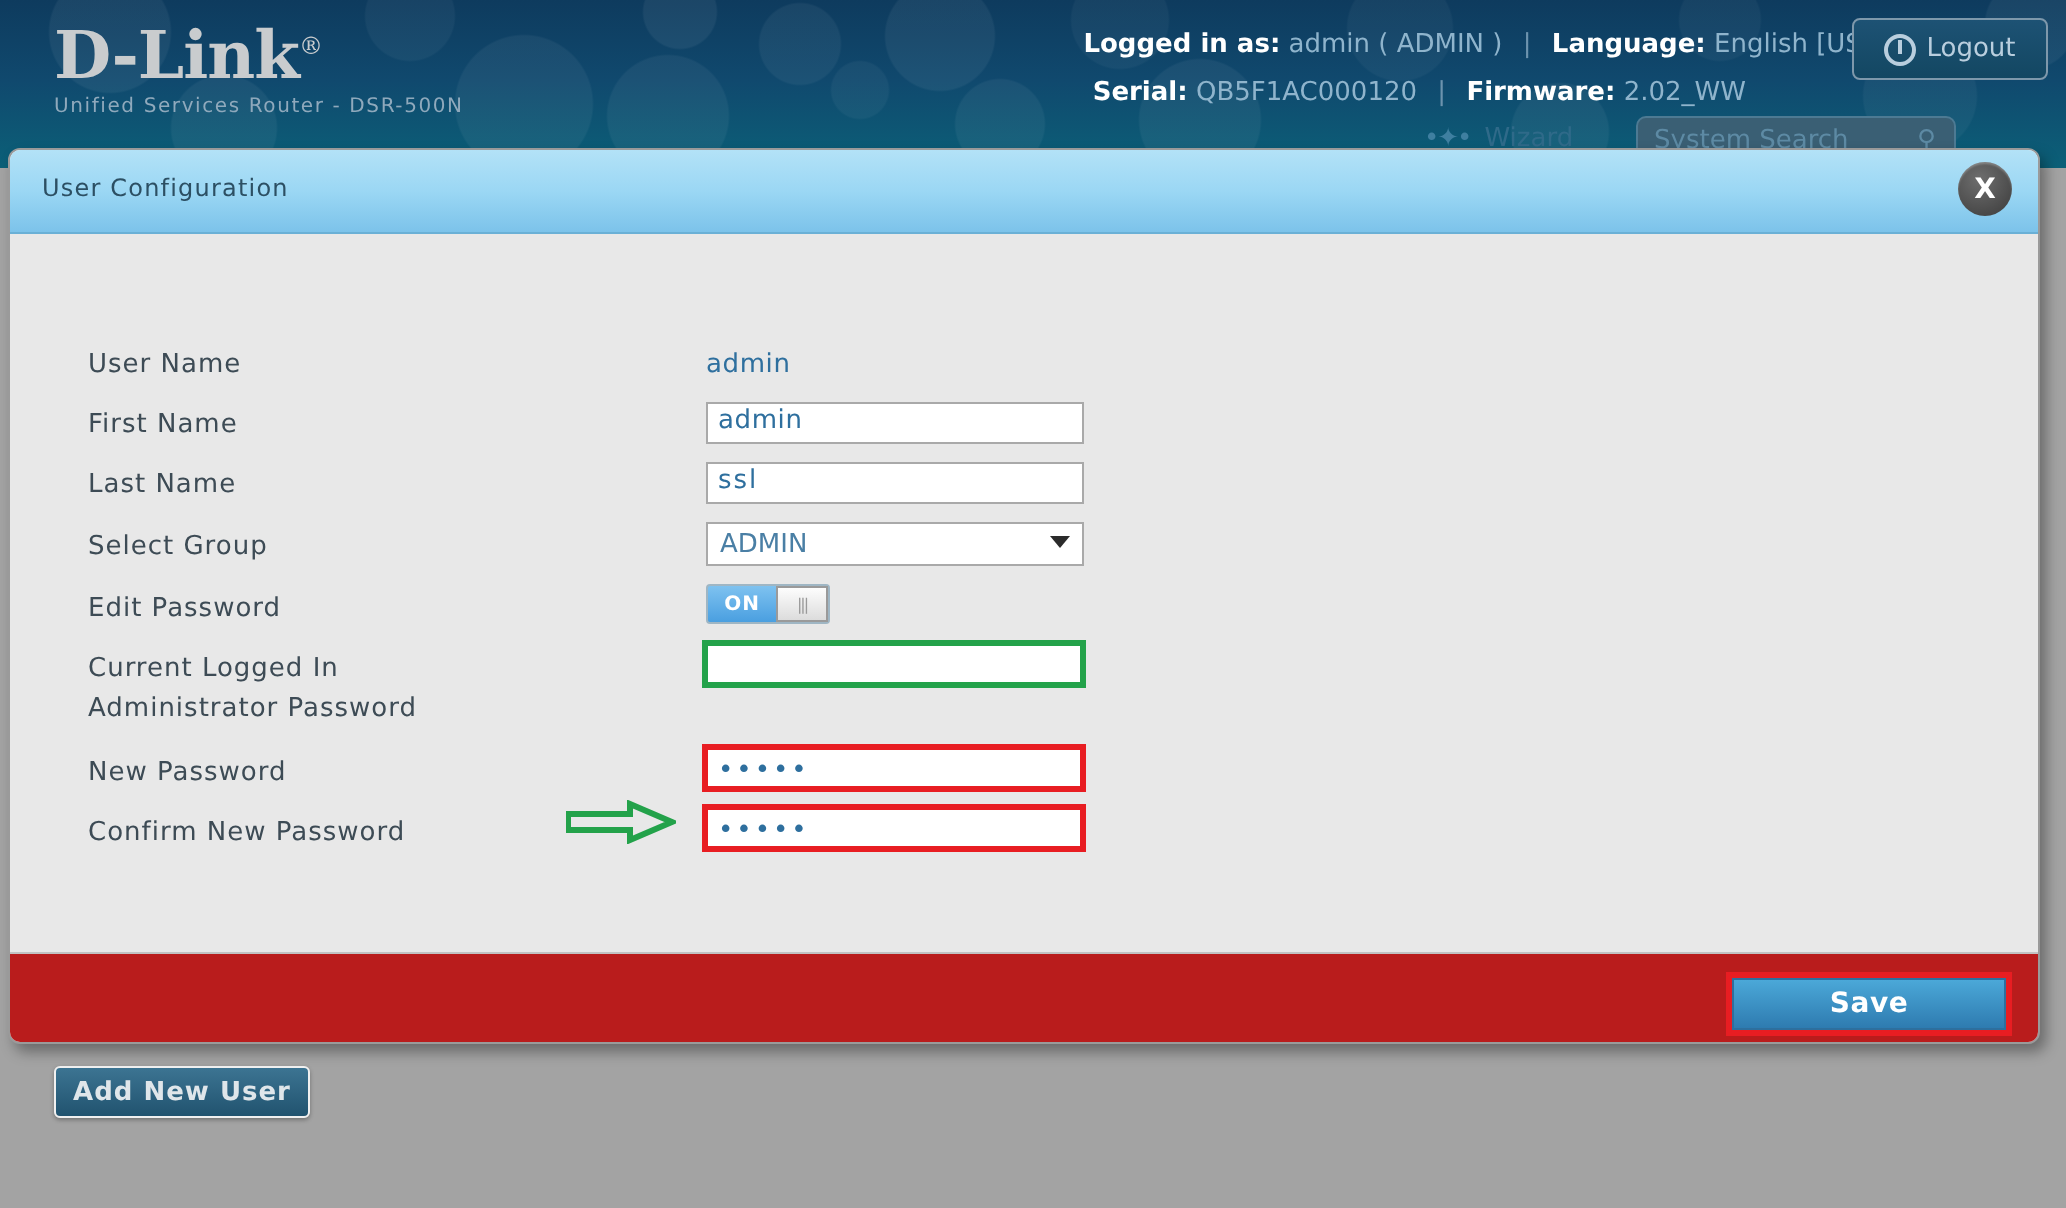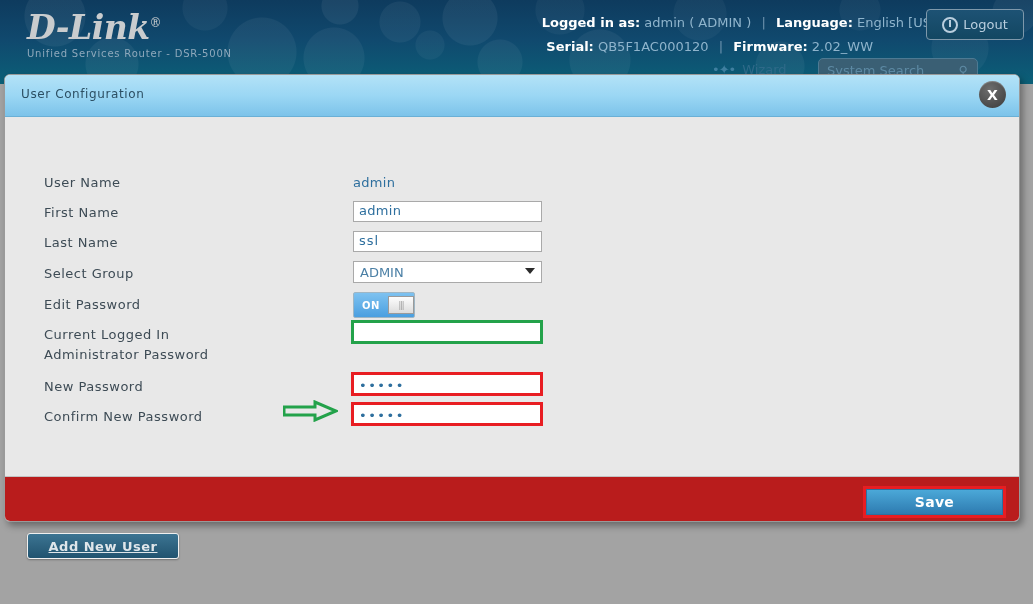--- a/index.html
+++ b/index.html
@@ -30,21 +30,21 @@
       radial-gradient(circle at 780px 66px, rgba(255,255,255,0.05) 0 24px, transparent 25px),
       radial-gradient(circle at 860px 10px, rgba(255,255,255,0.04) 0 20px, transparent 21px),
       radial-gradient(circle at 960px 48px, rgba(255,255,255,0.045) 0 28px, transparent 29px),
       radial-gradient(circle at 1015px 12px, rgba(255,255,255,0.05) 0 22px, transparent 23px),
       linear-gradient(180deg, #0e3b5e 0%, #10496e 48%, #0b6078 100%);
   }
   .brand { position: absolute; left: 27px; top: 4px; }
   .brand-name {
     font-family: "DejaVu Serif", serif;
     font-size: 33px; font-weight: bold; color: #c9ccce;
-    letter-spacing: -0.5px; line-height: 38px; font-style: italic;
+    letter-spacing: -0.5px; line-height: 38px;
   }
   .brand-name sup { font-size: 12px; vertical-align: super; font-weight: normal; }
   .brand-sub {
     font-size: 10px; color: #8fa9bc; letter-spacing: 0.8px; margin-top: 1px;
   }
 
   .hdr-line1 { position: absolute; right: 97px; top: 15px; text-align: right;
     font-size: 13px; white-space: nowrap; }
   .hdr-line2 { position: absolute; right: 160px; top: 39px; text-align: right;
     font-size: 13px; white-space: nowrap; }
@@ -78,28 +78,27 @@
     padding: 4px 8px; overflow: hidden;
   }
   .sys-search .mag { position: absolute; right: 9px; top: 4px; color: #5d8aa4; }
 
   
   .page-bg {
     position: absolute; left: 0; top: 84px; width: 1033px; height: 520px;
     background: #a3a3a3;
   }
   .addnew-btn {
-    position: absolute; left: 27px; top: 533px; width: 152px; height: 26px;
+    position: absolute; left: 27px; top: 533px; width: 128px; height: 26px;
     border: 1px solid #f0f0f0; border-radius: 3px;
     background: linear-gradient(180deg, #3c7492 0%, #21536f 100%);
     color: #dfe6ea; font-size: 13px; font-weight: bold;
     display: flex; align-items: center; justify-content: center;
     letter-spacing: 0.5px; cursor: pointer;
     box-shadow: 0 1px 2px rgba(0,0,0,0.3);
-    text-decoration: underline;
   }
 
   
   .modal {
     position: absolute; left: 4px; top: 74px; width: 1016px; height: 448px;
     background: #ffffff;
     border: 1px solid #9a9a9a; border-radius: 6px;
     box-shadow: 3px 4px 7px rgba(0,0,0,0.35);
     overflow: hidden;
   }
@@ -158,21 +157,21 @@
   .fselect .arrow {
     position: absolute; right: 6px; top: 6px;
     width: 0; height: 0;
     border-left: 5px solid transparent; border-right: 5px solid transparent;
     border-top: 6px solid #2b2b2b;
   }
 
   
   .toggle {
     position: absolute; left: 348px; top: -5px;
-    width: 62px; height: 26px;
+    width: 62px; height: 20px;
     border: 1px solid #9fb6c4; border-radius: 2px;
     background: linear-gradient(180deg, #7ec2f0 0%, #4a9fe0 100%);
     display: flex; align-items: center; cursor: pointer;
   }
   .toggle .on-lbl {
     width: 34px; text-align: center; color: #ffffff;
     font-size: 10px; font-weight: bold; letter-spacing: 0.5px;
   }
   .toggle .knob {
     width: 26px; height: 18px;

